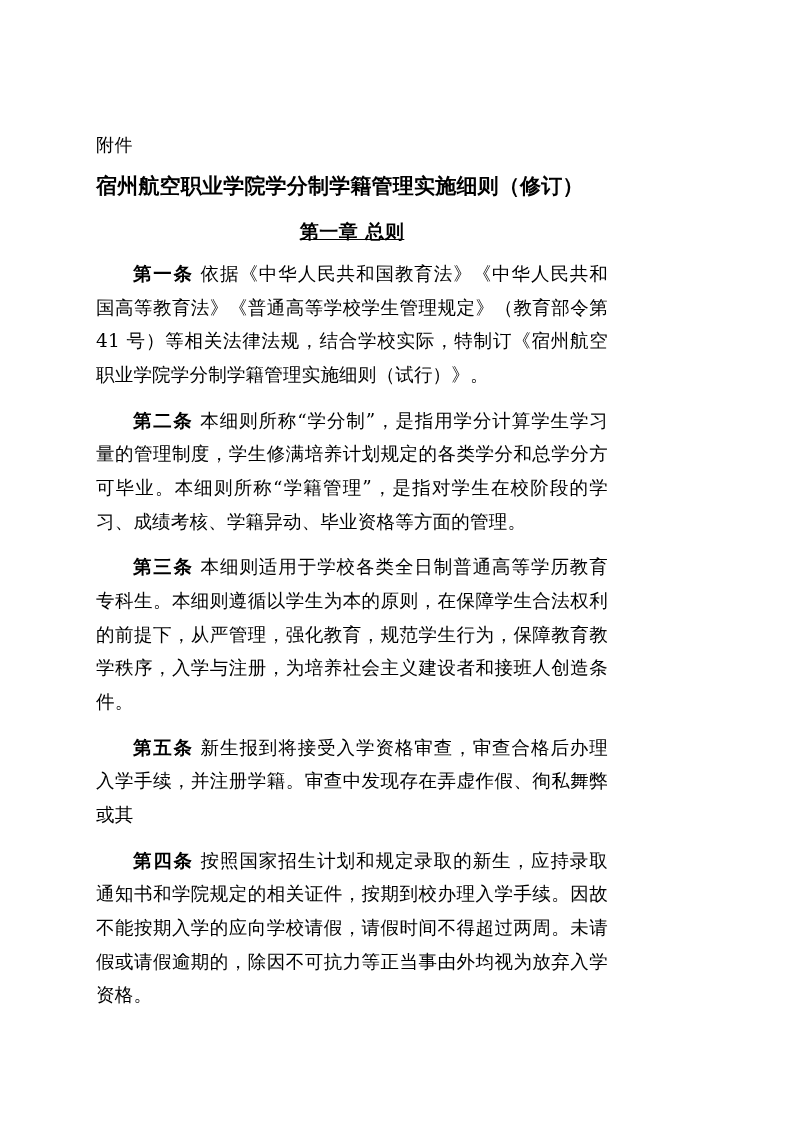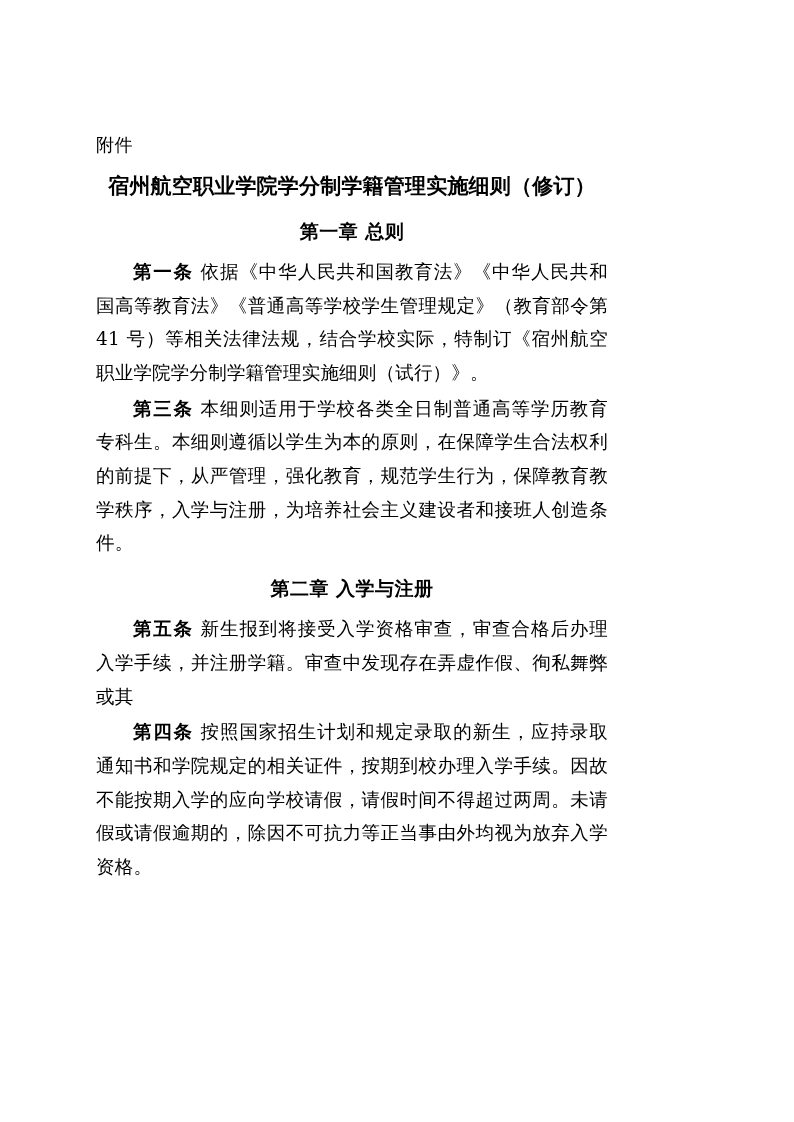--- a/index.html
+++ b/index.html
@@ -25,37 +25,37 @@
   .attachment-label {
     font-size: 18px;
     line-height: 1.4;
     font-weight: 400;
     margin: 0 0 14px 0;
     letter-spacing: 0.5px;
   }
   .doc-title {
     font-size: 21px;
     font-weight: bold;
-    text-align: center;
     margin: 0 0 16px 0;
     letter-spacing: 0.2px;
     line-height: 1.4;
   }
   .chapter-heading {
     font-size: 19px;
     font-weight: bold;
     text-align: center;
     margin: 14px 0 10px 0;
     letter-spacing: 0.5px;
     line-height: 1.5;
+    text-decoration: underline;
   }
   .para {
     font-size: 18.5px;
     line-height: 1.82;
-    margin: 0 0 2px 0;
+    margin: 12px 0 2px 0;
     text-align: justify;
     text-justify: inter-ideograph;
     text-indent: 2em;
     letter-spacing: 0.2px;
   }
   .article-no {
     font-weight: bold;
     letter-spacing: 1px;
   }
   .article-body {
@@ -70,26 +70,28 @@
   <div class="attachment-label">附件</div>
 
   <h1 class="doc-title">宿州航空职业学院学分制学籍管理实施细则（修订）</h1>
 
   <h2 class="chapter-heading">第一章  总则</h2>
 
   <p class="para">
     <span class="article-no">第一条</span><span>&nbsp;</span><span class="article-body">依据《中华人民共和国教育法》《中华人民共和国高等教育法》《普通高等学校学生管理规定》（教育部令第 41 号）等相关法律法规，结合学校实际，特制订《宿州航空职业学院学分制学籍管理实施细则（试行）》。</span>
   </p>
 
+  <p class="para">
+    <span class="article-no">第二条</span><span>&nbsp;</span><span class="article-body">本细则所称“学分制”，是指用学分计算学生学习量的管理制度，学生修满培养计划规定的各类学分和总学分方可毕业。本细则所称“学籍管理”，是指对学生在校阶段的学习、成绩考核、学籍异动、毕业资格等方面的管理。</span>
+  </p>
 
   <p class="para">
     <span class="article-no">第三条</span><span>&nbsp;</span><span class="article-body">本细则适用于学校各类全日制普通高等学历教育专科生。本细则遵循以学生为本的原则，在保障学生合法权利的前提下，从严管理，强化教育，规范学生行为，保障教育教学秩序，入学与注册，为培养社会主义建设者和接班人创造条件。</span>
   </p>
 
-  <h2 class="chapter-heading">第二章  入学与注册</h2>
 
   <p class="para">
     <span class="article-no">第五条</span><span>&nbsp;</span><span class="article-body">新生报到将接受入学资格审查，审查合格后办理入学手续，并注册学籍。审查中发现存在弄虚作假、徇私舞弊或其</span>
   </p>
 
   <p class="para">
     <span class="article-no">第四条</span><span>&nbsp;</span><span class="article-body">按照国家招生计划和规定录取的新生，应持录取通知书和学院规定的相关证件，按期到校办理入学手续。因故不能按期入学的应向学校请假，请假时间不得超过两周。未请假或请假逾期的，除因不可抗力等正当事由外均视为放弃入学资格。</span>
   </p>
 
 </div>

